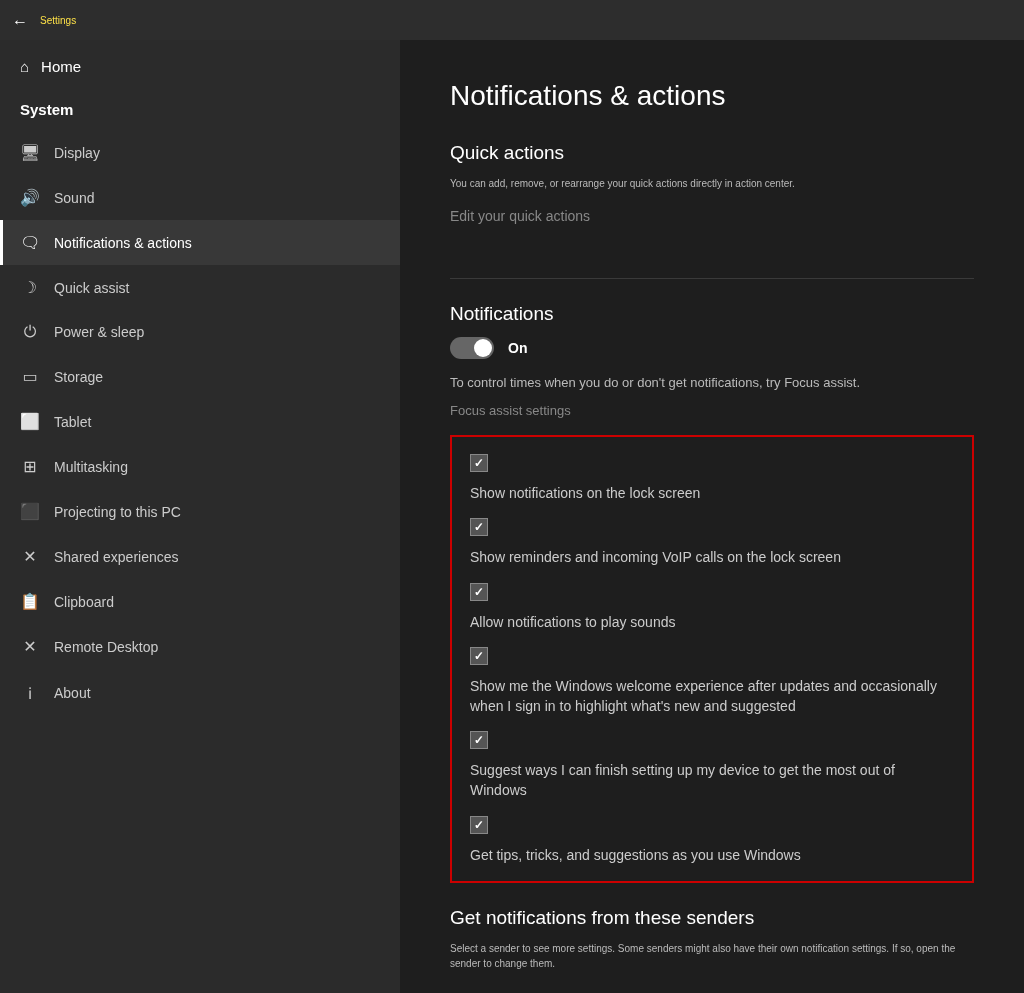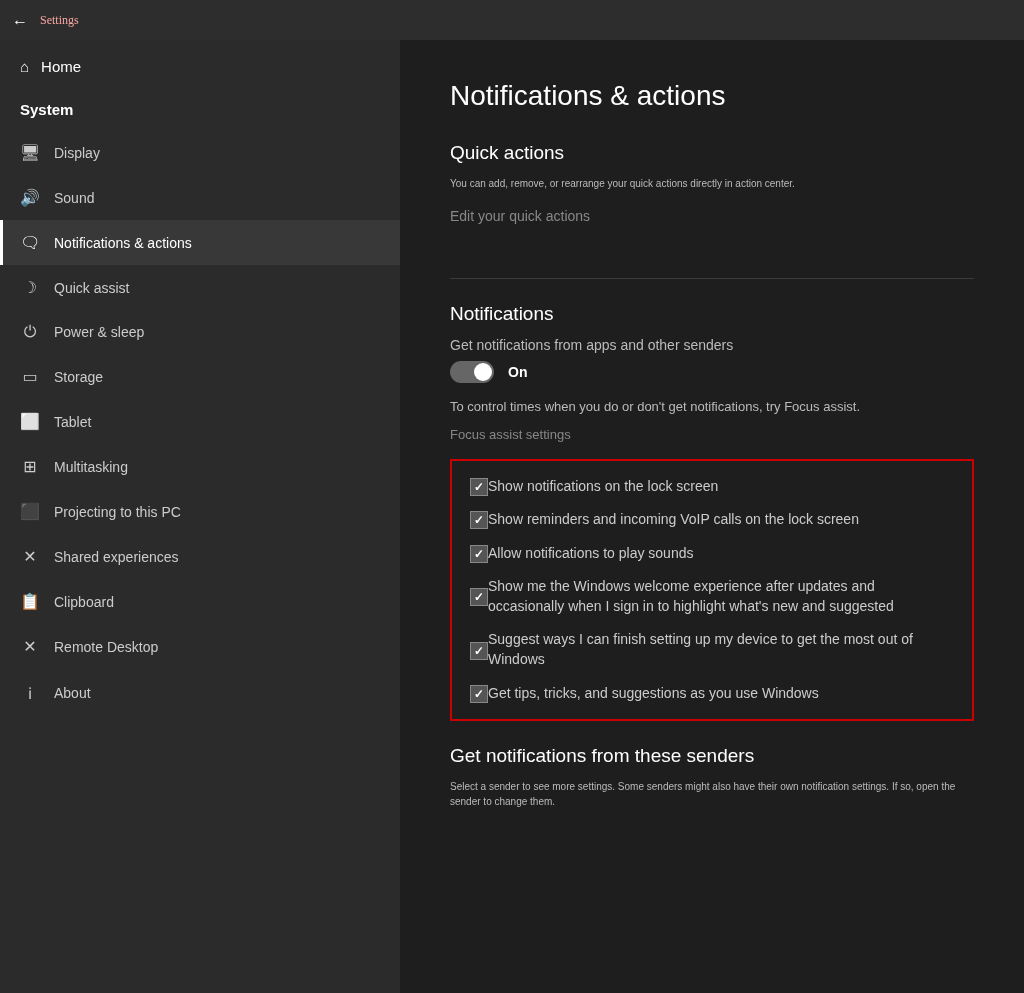--- a/index.html
+++ b/index.html
@@ -26,23 +26,22 @@
     }
     .titlebar-back {
       color: #ccc;
       font-size: 16px;
       cursor: pointer;
       background: none;
       border: none;
       color: #fff;
     }
     .titlebar-title {
-      color: #fca5a5;
-      font-size: 12px;
-      font-family: Liberation Serif, serif;
+      color: #fde047;
+      font-size: 10px;
     }
 
     
     .main-layout {
       display: flex;
       flex: 1;
       overflow: hidden;
     }
 
     
@@ -215,22 +214,24 @@
     
     .checkbox-section {
       border: 2px solid #cc0000;
       padding: 16px 18px;
       margin: 16px 0 24px 0;
       background: #1e1e1e;
     }
 
     .checkbox-row {
       display: flex;
-      align-items: center;
+      align-items: flex-start;
+      gap: 12px;
       margin-bottom: 14px;
+      flex-direction: column;
     }
     .checkbox-row:last-child { margin-bottom: 0; }
 
     .checkbox {
       width: 18px;
       height: 18px;
       background: #555;
       border: 1px solid #888;
       display: flex;
       align-items: center;
@@ -357,21 +358,20 @@
 
     
     <h2 class="section-title">Quick actions</h2>
     <p class="section-desc">You can add, remove, or rearrange your quick actions directly in action center.</p>
     <a class="link-style">Edit your quick actions</a>
 
     <hr class="divider">
 
     
     <h2 class="section-title">Notifications</h2>
-    <p class="toggle-label-text">Get notifications from apps and other senders</p>
     <div class="toggle-row">
       <div class="toggle on">
         <div class="knob"></div>
       </div>
       <span class="toggle-on-label">On</span>
     </div>
 
     <p class="focus-assist-note">To control times when you do or don't get notifications, try Focus assist.</p>
     <span class="focus-assist-link">Focus assist settings</span>
 

